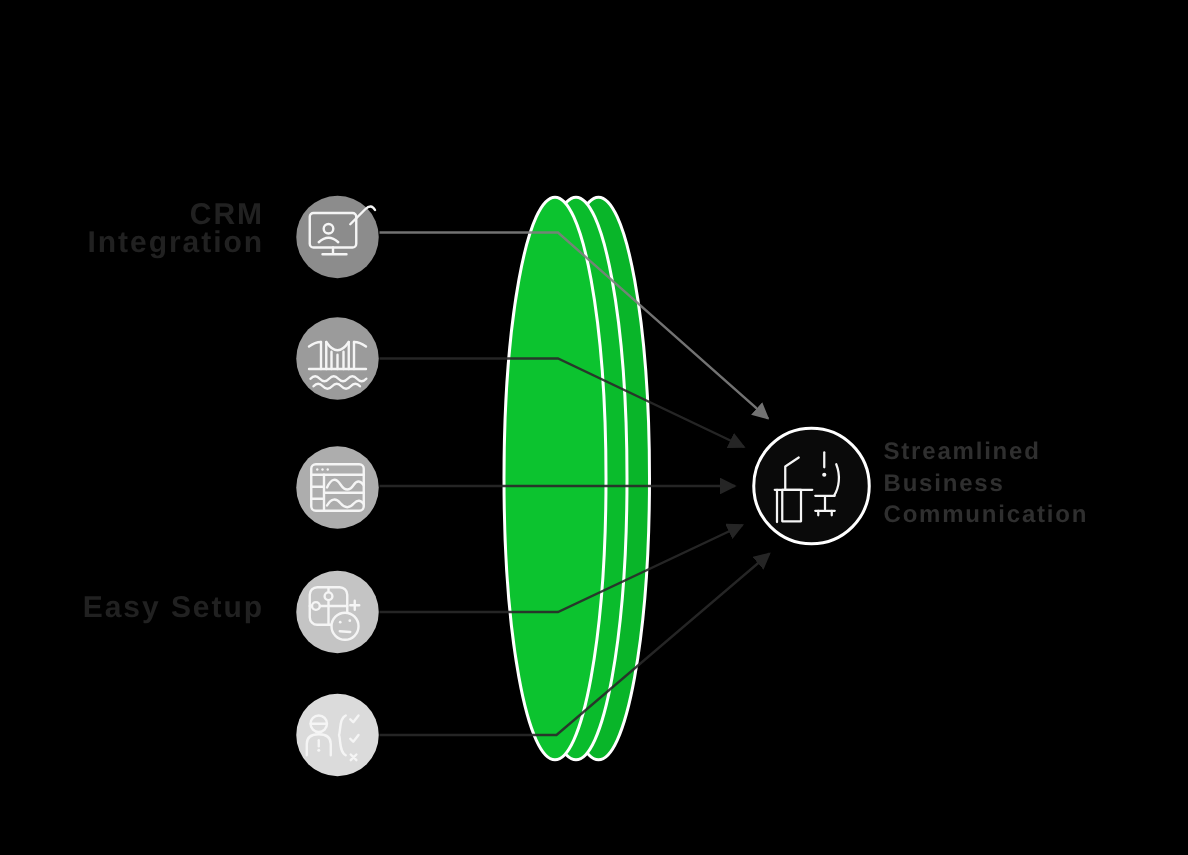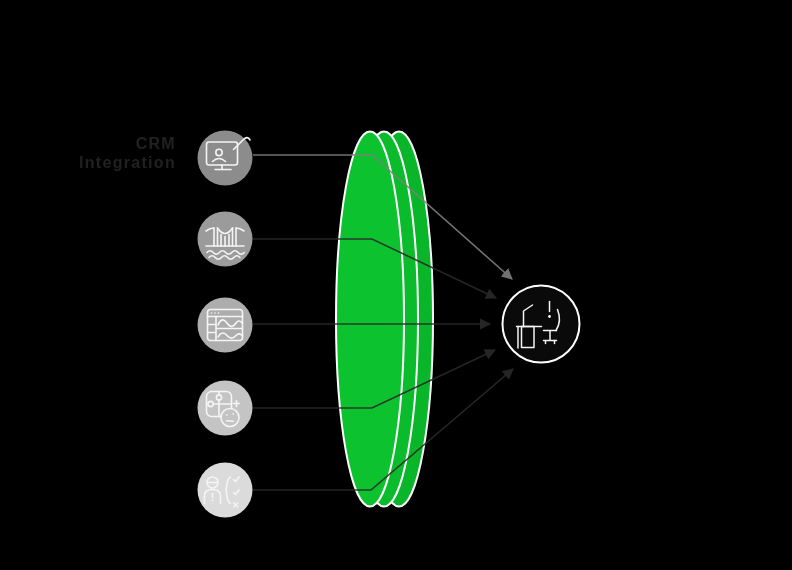--- a/index.html
+++ b/index.html
@@ -1,20 +1,20 @@
 <!DOCTYPE html>
 <html><head>
 <meta charset="utf-8">
 <style>
   html,body{margin:0;padding:0;background:#000;}
   .stage{position:relative;width:792px;height:570px;background:#000;overflow:hidden;
          font-family:"Liberation Sans","DejaVu Sans",sans-serif;}
   .stage svg{position:absolute;left:0;top:0;}
   .label{position:absolute;white-space:pre-line;font-weight:600;}
-  .label-left{right:616px;text-align:right;font-size:16px;line-height:19px;
+  .label-left{right:616px;text-align:right;font-size:20px;line-height:19px;
               letter-spacing:1.3px;color:#212121;}
   .label-right{left:589px;text-align:left;font-size:16px;line-height:21px;
                letter-spacing:1.2px;color:#2F2F2F;}
   .lineart{fill:none;stroke:#F5F5F5;stroke-width:1.6;stroke-linecap:round;stroke-linejoin:round;}
   .lineart-thin{fill:none;stroke:#F5F5F5;stroke-width:1.5;stroke-linecap:round;stroke-linejoin:round;}
   .connector{fill:none;stroke-width:1.6;opacity:0.9;}
 </style>
 </head>
 <body>
 
@@ -122,15 +122,19 @@
         <circle cx="549.5" cy="316.5" r="1.4" fill="#F5F5F5" stroke="none"></circle>
         <path d="M557.5,309.5 C560.5,317 559.5,325 556,330.5"></path>
         <path d="M543.5,330.5 H556.5 M550,330.5 V339.5 M543.5,340.5 H556.5"></path>
         <path d="M545.5,340.5 V343.5 M554.5,340.5 V343.5"></path>
       </g>
     </g>
   </svg>
 
   <div class="label label-left" style="top:134px">CRM
 Integration</div>
+  <div class="label label-left" style="top:396px">Easy Setup</div>
 
+  <div class="label label-right" style="top:291px">Streamlined
+Business
+Communication</div>
 
 </div>
 
 </body></html>

